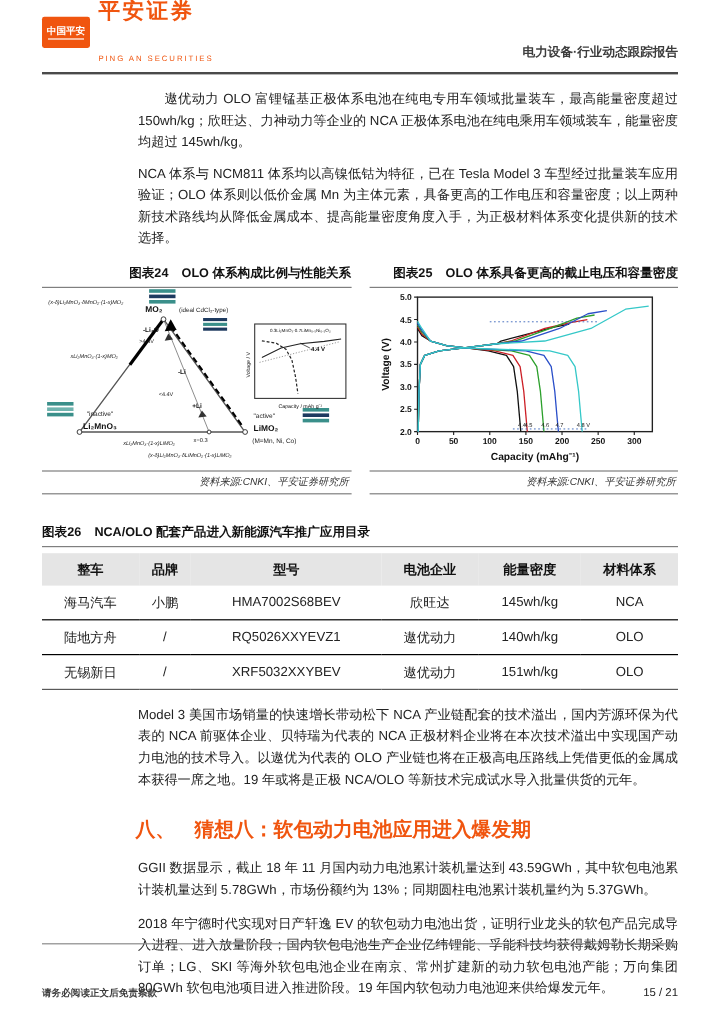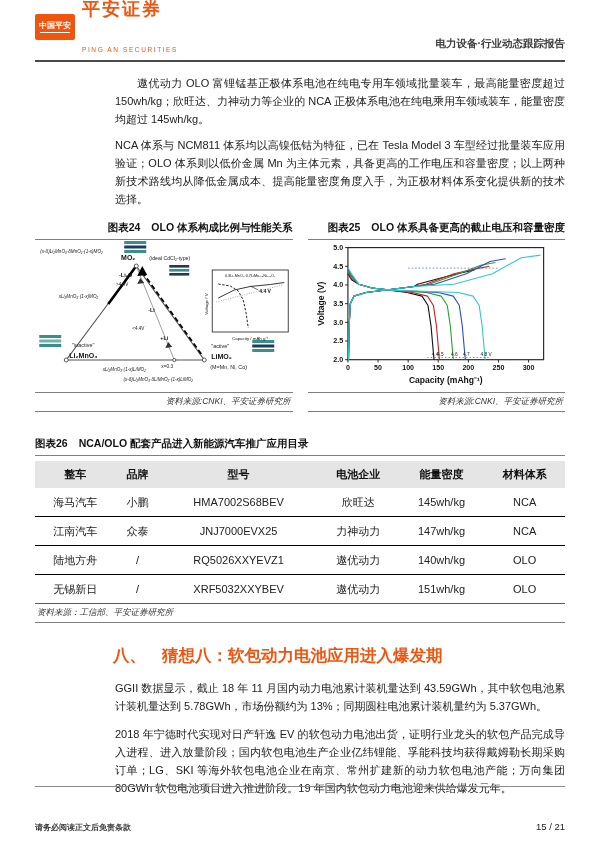--- a/index.html
+++ b/index.html
@@ -265,48 +265,40 @@
       <tbody>
         <tr>
           <td>海马汽车</td>
           <td>小鹏</td>
           <td>HMA7002S68BEV</td>
           <td>欣旺达</td>
           <td>145wh/kg</td>
           <td>NCA</td>
         </tr>
         <tr>
-          <td>江南汽车</td>
-          <td>众泰</td>
-          <td>JNJ7000EVX25</td>
-          <td>力神动力</td>
-          <td>147wh/kg</td>
-          <td>NCA</td>
-        </tr>
-        <tr>
           <td>陆地方舟</td>
           <td>/</td>
           <td>RQ5026XXYEVZ1</td>
           <td>遨优动力</td>
           <td>140wh/kg</td>
           <td>OLO</td>
         </tr>
         <tr>
           <td>无锡新日</td>
           <td>/</td>
           <td>XRF5032XXYBEV</td>
           <td>遨优动力</td>
           <td>151wh/kg</td>
           <td>OLO</td>
         </tr>
       </tbody>
     </table>
-    <div class="table-source">资料来源：工信部、平安证券研究所</div>
   </div>
 
+  <p class="body-text mt12">Model 3 美国市场销量的快速增长带动松下 NCA 产业链配套的技术溢出，国内芳源环保为代表的 NCA 前驱体企业、贝特瑞为代表的 NCA 正极材料企业将在本次技术溢出中实现国产动力电池的技术导入。以遨优为代表的 OLO 产业链也将在正极高电压路线上凭借更低的金属成本获得一席之地。19 年或将是正极 NCA/OLO 等新技术完成试水导入批量供货的元年。</p>
 
   <h2 class="section-heading">
     <span class="num">八、</span><span>猜想八：软包动力电池应用进入爆发期</span>
   </h2>
 
   <p class="body-text mt12">GGII 数据显示，截止 18 年 11 月国内动力电池累计装机量达到 43.59GWh，其中软包电池累计装机量达到 5.78GWh，市场份额约为 13%；同期圆柱电池累计装机量约为 5.37GWh。</p>
   <p class="body-text mt10">2018 年宁德时代实现对日产轩逸 EV 的软包动力电池出货，证明行业龙头的软包产品完成导入进程、进入放量阶段；国内软包电池生产企业亿纬锂能、孚能科技均获得戴姆勒长期采购订单；LG、SKI 等海外软包电池企业在南京、常州扩建新的动力软包电池产能；万向集团 80GWh 软包电池项目进入推进阶段。19 年国内软包动力电池迎来供给爆发元年。</p>
 
   <div class="footer">
     <span class="disclaimer">请务必阅读正文后免责条款</span>

